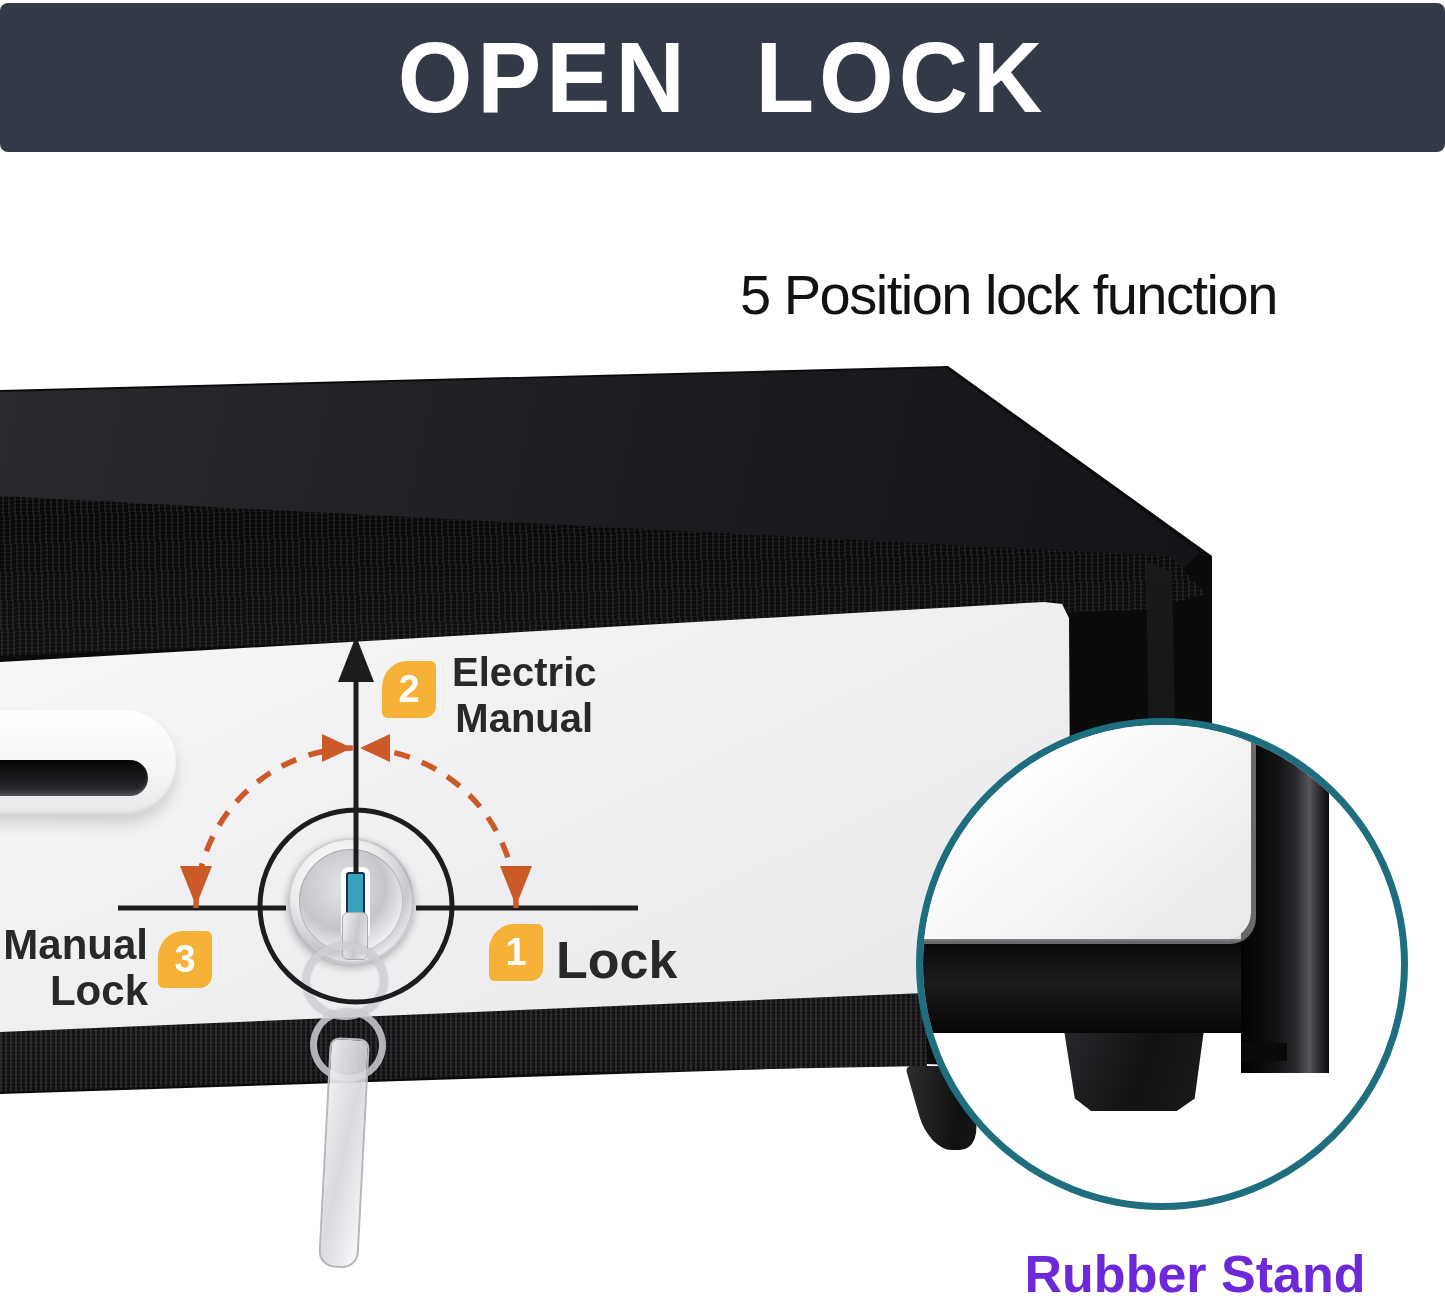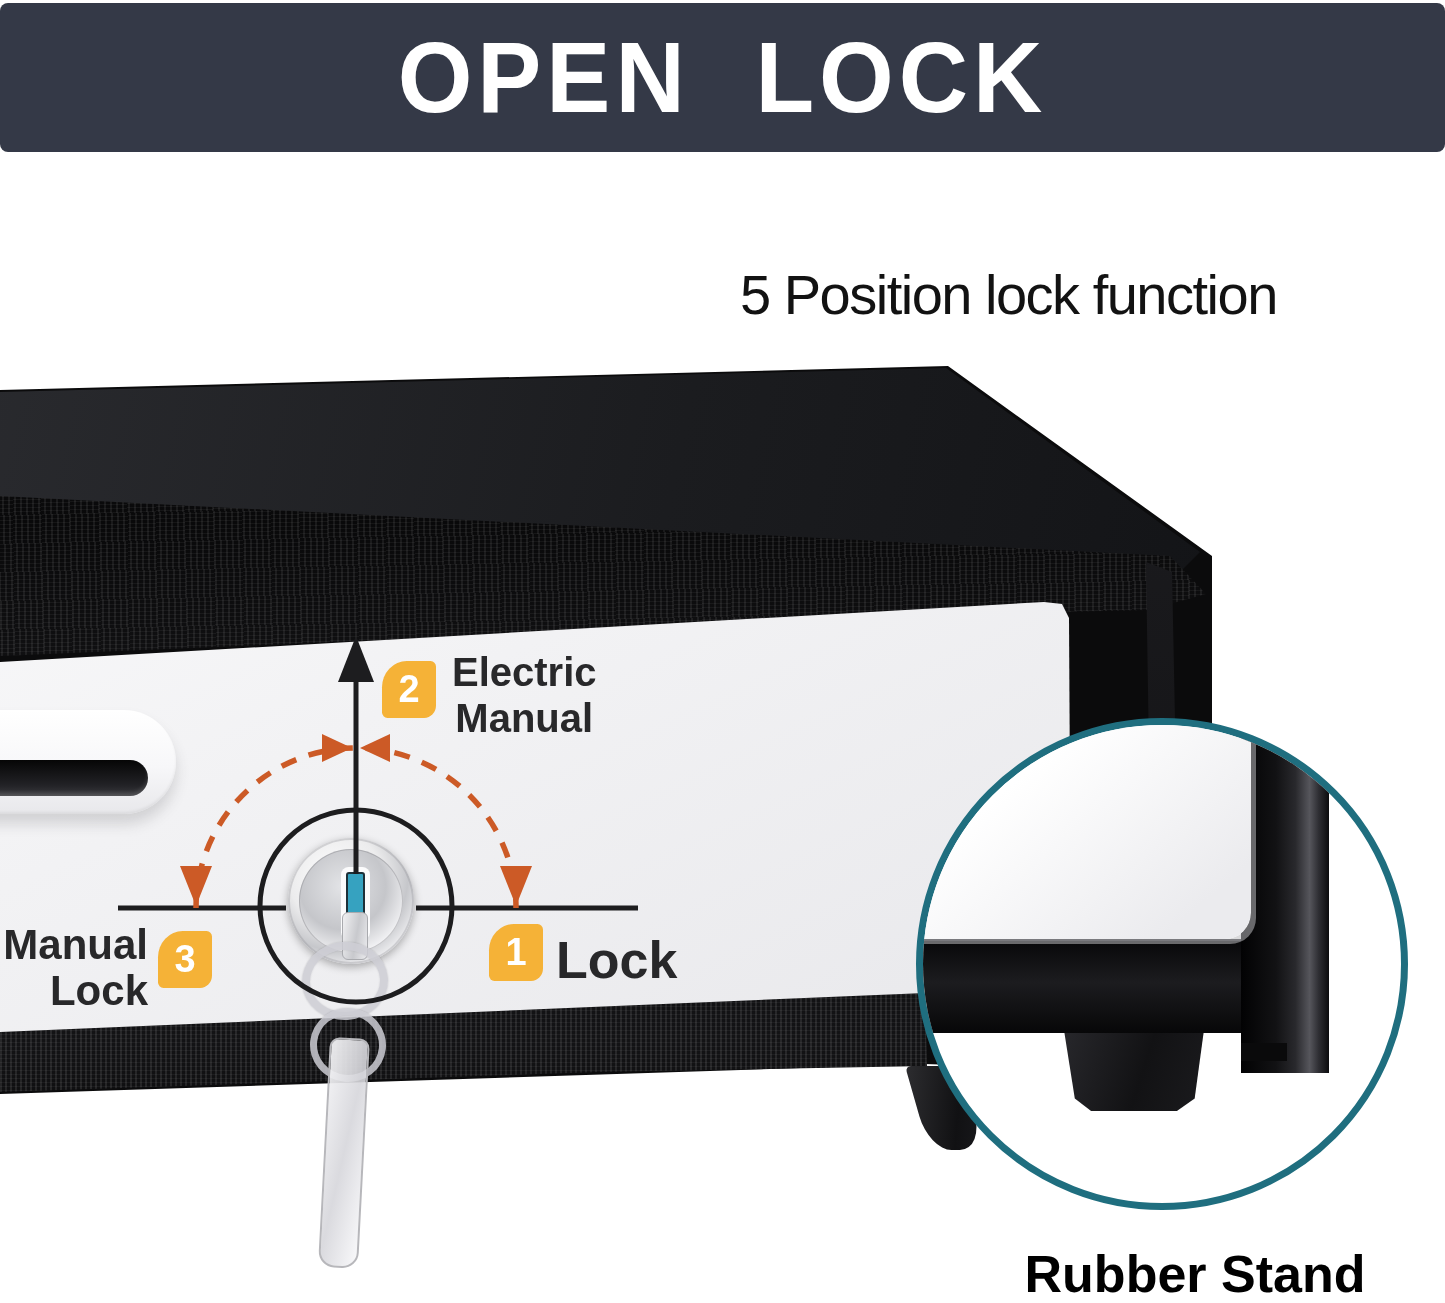--- a/index.html
+++ b/index.html
@@ -113,21 +113,21 @@
        background:linear-gradient(180deg,#08080a,#1c1c1f 45%,#070708);
        border-top:2px solid #2e2e32;z-index:1;}
   .inset-vband{left:318px;top:-10px;width:88px;height:358px;
        background:linear-gradient(90deg,#020203,#121214 40%,#29292d 62%,#56565c 78%,#2f2f34 88%,#0c0c0e);z-index:1;}
   .inset-step{left:318px;top:318px;width:46px;height:18px;background:#0a0a0b;z-index:1;}
   .inset-foot{left:137px;top:308px;width:148px;height:78px;
        clip-path:polygon(3% 0,97% 0,91% 84%,79% 100%,21% 100%,10% 84%);
        background:linear-gradient(108deg,#28282c,#121214 55%,#1b1b1e);z-index:3;}
 
   .caption{position:absolute;left:1000px;top:1244px;width:390px;text-align:center;
-       font-size:52px;font-weight:bold;color:#000000;z-index:41;}
+       font-size:52px;font-weight:bold;color:#6d28d9;z-index:41;}
 </style>
 </head>
 <body>
 
 <div class="canvas">
 
   <header class="banner">
     <span class="banner-title">OPEN LOCK</span>
   </header>
 

